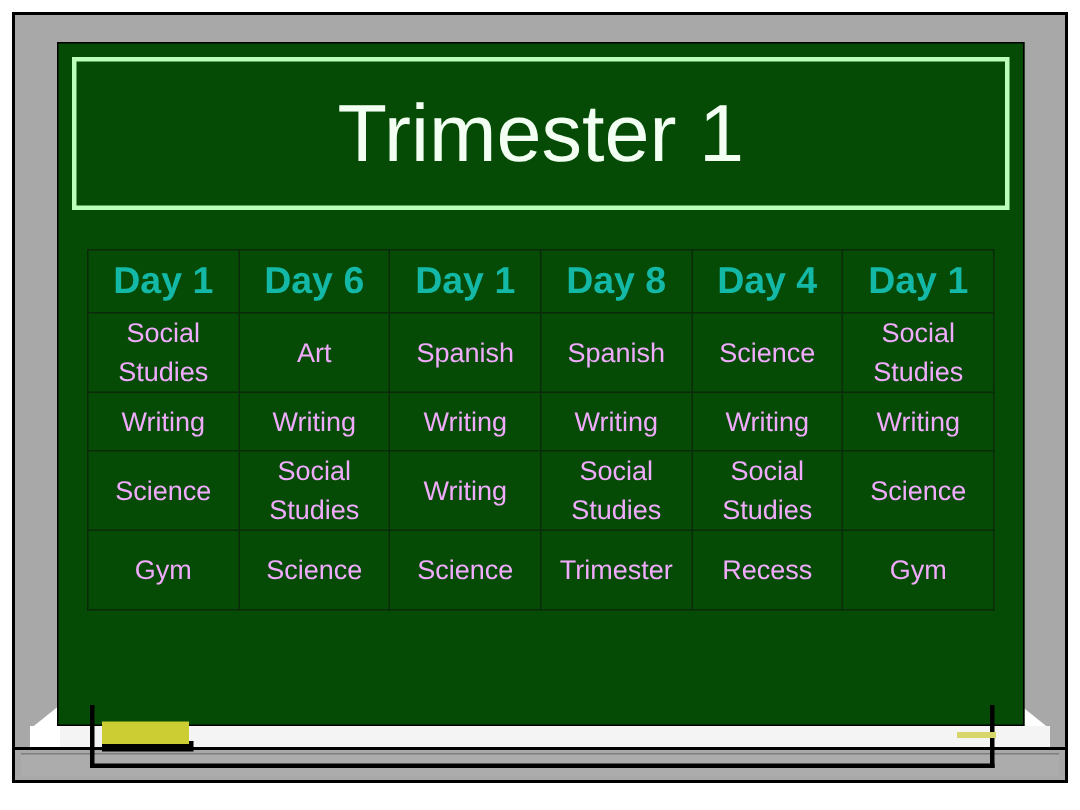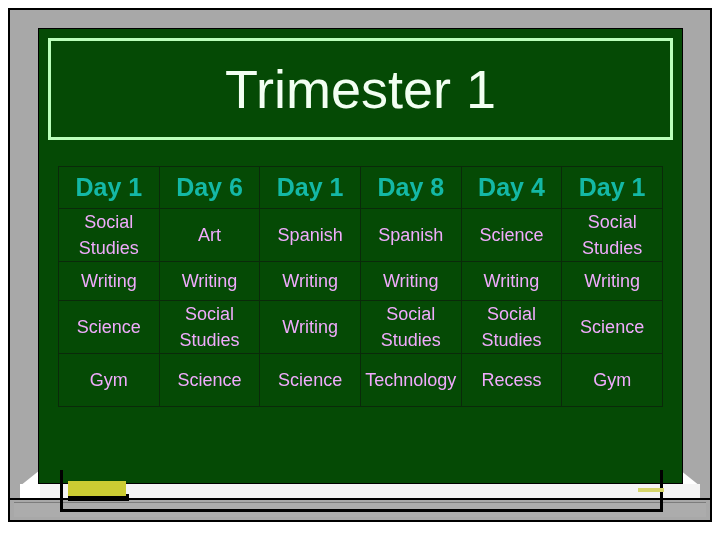--- a/index.html
+++ b/index.html
@@ -290,21 +290,21 @@
         <td>Social Studies</td>
         <td>Writing</td>
         <td>Social Studies</td>
         <td>Social Studies</td>
         <td>Science</td>
       </tr>
       <tr class="row-h52">
         <td>Gym</td>
         <td>Science</td>
         <td>Science</td>
-        <td>Technology</td>
+        <td>Trimester</td>
         <td>Recess</td>
         <td>Gym</td>
       </tr>
     </tbody>
   </table>
 
   <div id="leg-left"></div>
   <div id="leg-right"></div>
   <div id="leg-bottom"></div>
 

